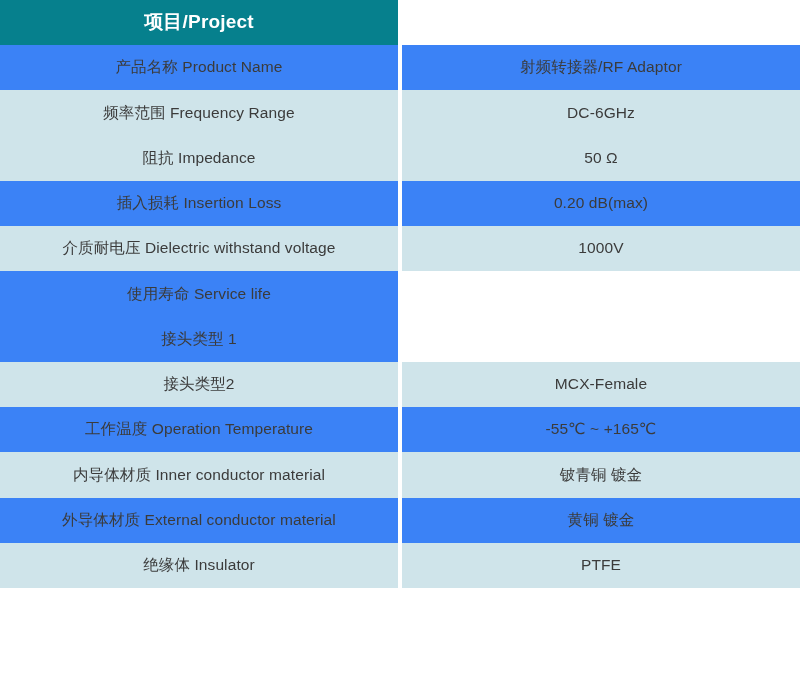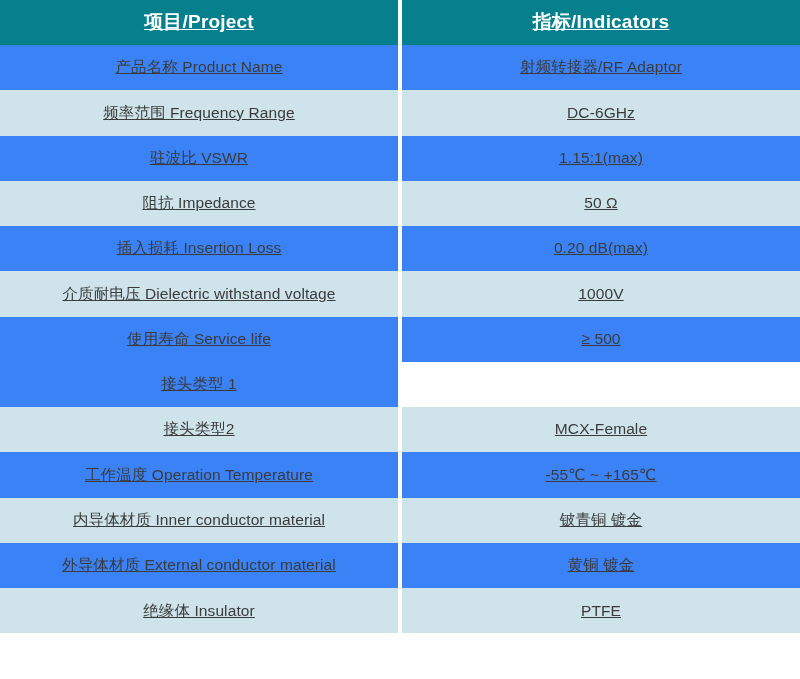--- a/index.html
+++ b/index.html
@@ -33,21 +33,20 @@
     justify-content: center;
     text-align: right;
     box-sizing: border-box;
     font-size: 15.5px;
     color: #3b3b3b;
     letter-spacing: 0.1px;
     line-height: 1.2;
     padding: 0 8px;
     overflow: hidden;
     white-space: nowrap;
-    text-decoration: underline;
   }
   .cell.col-project {
     width: 398px;
     flex: 0 0 398px;
   }
   .cell.col-gap {
     width: 4px;
     flex: 0 0 4px;
     background: #ffffff;
     padding: 0;
@@ -84,40 +83,34 @@
   }
 </style>
 </head>
 <body>
 
 <div class="spec-table">
 
   <div class="row header">
     <div class="cell col-project">项目/Project</div>
     <div class="cell col-gap"></div>
-    <div class="cell col-indicator">指标/Indicators</div>
   </div>
 
   <div class="row plain">
     <div class="cell col-project">产品名称 Product Name</div>
     <div class="cell col-gap"></div>
     <div class="cell col-indicator">射频转接器/RF Adaptor</div>
   </div>
 
   <div class="row tint">
     <div class="cell col-project">频率范围 Frequency Range</div>
     <div class="cell col-gap"></div>
     <div class="cell col-indicator">DC-6GHz</div>
   </div>
 
-  <div class="row plain">
-    <div class="cell col-project">驻波比 VSWR</div>
-    <div class="cell col-gap"></div>
-    <div class="cell col-indicator">1.15:1(max)</div>
-  </div>
 
   <div class="row tint">
     <div class="cell col-project">阻抗 Impedance</div>
     <div class="cell col-gap"></div>
     <div class="cell col-indicator">50 Ω</div>
   </div>
 
   <div class="row plain">
     <div class="cell col-project">插入损耗 Insertion Loss</div>
     <div class="cell col-gap"></div>
@@ -126,21 +119,20 @@
 
   <div class="row tint">
     <div class="cell col-project">介质耐电压 Dielectric withstand voltage</div>
     <div class="cell col-gap"></div>
     <div class="cell col-indicator">1000V</div>
   </div>
 
   <div class="row plain">
     <div class="cell col-project">使用寿命 Service life</div>
     <div class="cell col-gap"></div>
-    <div class="cell col-indicator">≥ 500</div>
   </div>
 
 
   <div class="row plain">
     <div class="cell col-project">接头类型 1</div>
     <div class="cell col-gap"></div>
   </div>
 
   <div class="row tint">
     <div class="cell col-project">接头类型2</div>

